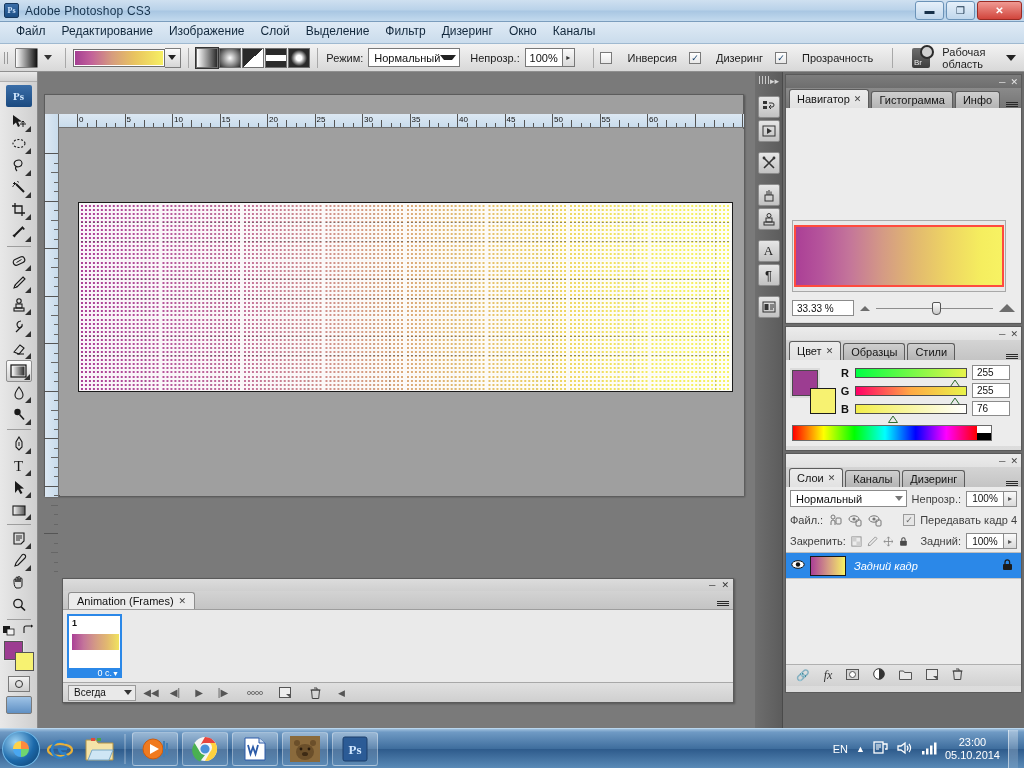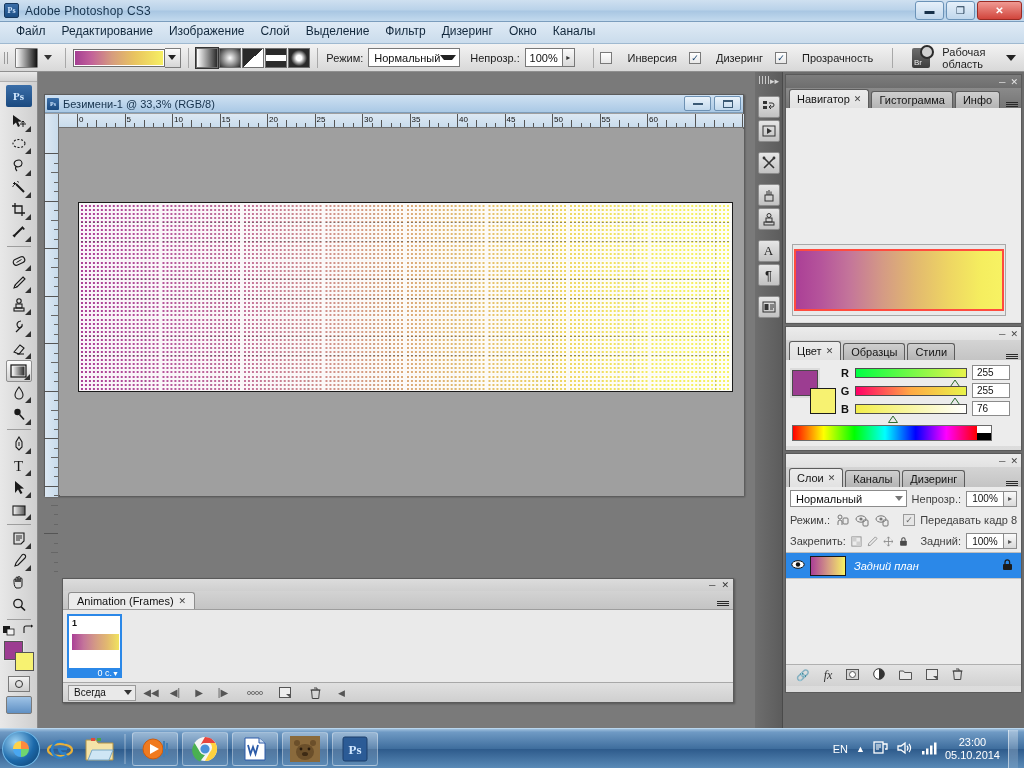--- a/index.html
+++ b/index.html
@@ -581,32 +581,20 @@
       <div class="sw-fg"></div>
       <div class="sw-bg"></div>
     </div>
     <div class="qmask">
         <span class="c"></span>
       </div>
     <div class="scrmode"></div>
   </div>
 
   <div class="docwin">
-    <div class="doc-title">
-      <span class="doc-ico">Ps</span>
-      <span>Безимени-1 @ 33,3% (RGB/8)</span>
-      <div class="doc-btns">
-        <div class="dbtn min">
-            <i></i>
-          </div>
-        <div class="dbtn">
-            <i></i>
-          </div>
-      </div>
-    </div>
     <div class="ruler-v">
         <div style="position: absolute; right: 0px; top: 39px; height: 1px; width: 14px; background: rgb(85, 85, 85);"></div>
         <div style="position: absolute; right: 0px; top: 48.5px; height: 1px; width: 4px; background: rgb(102, 102, 102);"></div>
         <div style="position: absolute; right: 0px; top: 58px; height: 1px; width: 7px; background: rgb(102, 102, 102);"></div>
         <div style="position: absolute; right: 0px; top: 67.5px; height: 1px; width: 4px; background: rgb(102, 102, 102);"></div>
         <div style="position: absolute; right: 0px; top: 77px; height: 1px; width: 4px; background: rgb(102, 102, 102);"></div>
         <div style="position: absolute; right: 0px; top: 86.5px; height: 1px; width: 14px; background: rgb(85, 85, 85);"></div>
         <div style="position: absolute; right: 0px; top: 96px; height: 1px; width: 4px; background: rgb(102, 102, 102);"></div>
         <div style="position: absolute; right: 0px; top: 105.5px; height: 1px; width: 7px; background: rgb(102, 102, 102);"></div>
         <div style="position: absolute; right: 0px; top: 115px; height: 1px; width: 4px; background: rgb(102, 102, 102);"></div>
@@ -815,20 +803,29 @@
         <div class="pmenu">
             <i></i>
             <i></i>
             <i></i>
           </div>
       </div>
       <div class="pbody" style="height:214px;display:flex;flex-direction:column;justify-content:flex-end">
         <div class="nav-thumb">
           <div class="nav-inner"></div>
         </div>
+        <div class="nav-bottom">
+          <div class="nav-zoom">33.33 %</div>
+          <div class="tri-sm"></div>
+          <div class="slider">
+            <div class="track"></div>
+            <div class="knob"></div>
+          </div>
+          <div class="tri-lg"></div>
+        </div>
       </div>
     </div>
 
     <div class="panel" style="height:125px">
       <div class="panel-top" style="background:linear-gradient(180deg,#ececec,#e2e2e2);color:#444">
         <span>─</span>
         <span>✕</span>
       </div>
       <div class="tabrow" style="background:linear-gradient(180deg,#d4d4d4,#c4c4c4)">
         <div class="ptab active">
@@ -927,39 +924,39 @@
             <span>Нормальный</span>
             <span class="arrw"></span>
           </div>
           <span>Непрозр.:</span>
           <div style="display:flex">
             <div class="lnum">100%</div>
             <div class="lspin">▸</div>
           </div>
         </div>
         <div class="lrow">
-          <span>Режим.:</span>
+          <span>Файл.:</span>
           <svg width="15" height="14" viewBox="0 0 15 14">
               <circle cx="5" cy="4" r="2" fill="none" stroke="#777"></circle>
               <path d="M3 12 v-3 a2 2 0 0 1 4 0 v3" fill="none" stroke="#777"></path>
               <rect x="8" y="5" width="5" height="6" rx="1" fill="none" stroke="#777"></rect>
             </svg>
           <svg width="15" height="14" viewBox="0 0 15 14">
               <ellipse cx="6" cy="6" rx="5" ry="3.2" fill="none" stroke="#777"></ellipse>
               <circle cx="6" cy="6" r="1.6" fill="#777"></circle>
               <rect x="8" y="7" width="5" height="6" rx="1" fill="none" stroke="#777"></rect>
             </svg>
           <svg width="15" height="14" viewBox="0 0 15 14">
               <ellipse cx="6" cy="6" rx="5" ry="3.2" fill="none" stroke="#777"></ellipse>
               <circle cx="6" cy="6" r="1.6" fill="#777"></circle>
               <rect x="8" y="7" width="5" height="6" rx="1" fill="none" stroke="#777"></rect>
             </svg>
           <div style="margin-left:auto;display:flex;align-items:center;gap:5px">
             <span class="chkbox" style="background:#e6e6e6;border-color:#9a9a9a;color:#6d6d6d">✓</span>
-            <span>Передавать кадр 8</span>
+            <span>Передавать кадр 4</span>
           </div>
         </div>
         <div class="lrow">
           <span>Закрепить:</span>
           <svg width="13" height="13" viewBox="0 0 13 13">
               <rect x="1" y="1" width="11" height="11" fill="none" stroke="#888"></rect>
               <rect x="1" y="1" width="5.5" height="5.5" fill="#cfcfcf"></rect>
               <rect x="6.5" y="6.5" width="5.5" height="5.5" fill="#cfcfcf"></rect>
             </svg>
           <svg width="13" height="13" viewBox="0 0 13 13">
@@ -979,21 +976,21 @@
           </div>
         </div>
         <div class="layeritem">
           <span class="eye">
             <svg width="14" height="11" viewBox="0 0 14 11">
                 <ellipse cx="7" cy="5.5" rx="6.2" ry="3.8" fill="#fff" stroke="#111"></ellipse>
                 <circle cx="7" cy="5.5" r="2.2" fill="#111"></circle>
               </svg>
           </span>
           <span class="lthumb"></span>
-          <span class="lname">Задний план</span>
+          <span class="lname">Задний кадр</span>
           <span class="lock">
             <svg width="11" height="12" viewBox="0 0 11 12">
                 <rect x="1" y="5" width="9" height="6" rx="1" fill="#1c1c1c"></rect>
                 <path d="M3 5 V3.2 a2.3 2.3 0 0 1 4.6 0 V5" fill="none" stroke="#1c1c1c" stroke-width="1.3"></path>
               </svg>
           </span>
         </div>
         <div style="height:86px;background:#ececec;border-top:1px solid #c4c4c4"></div>
         <div class="lpanel-bottom">
           <span style="font-size:11px">🔗</span>

